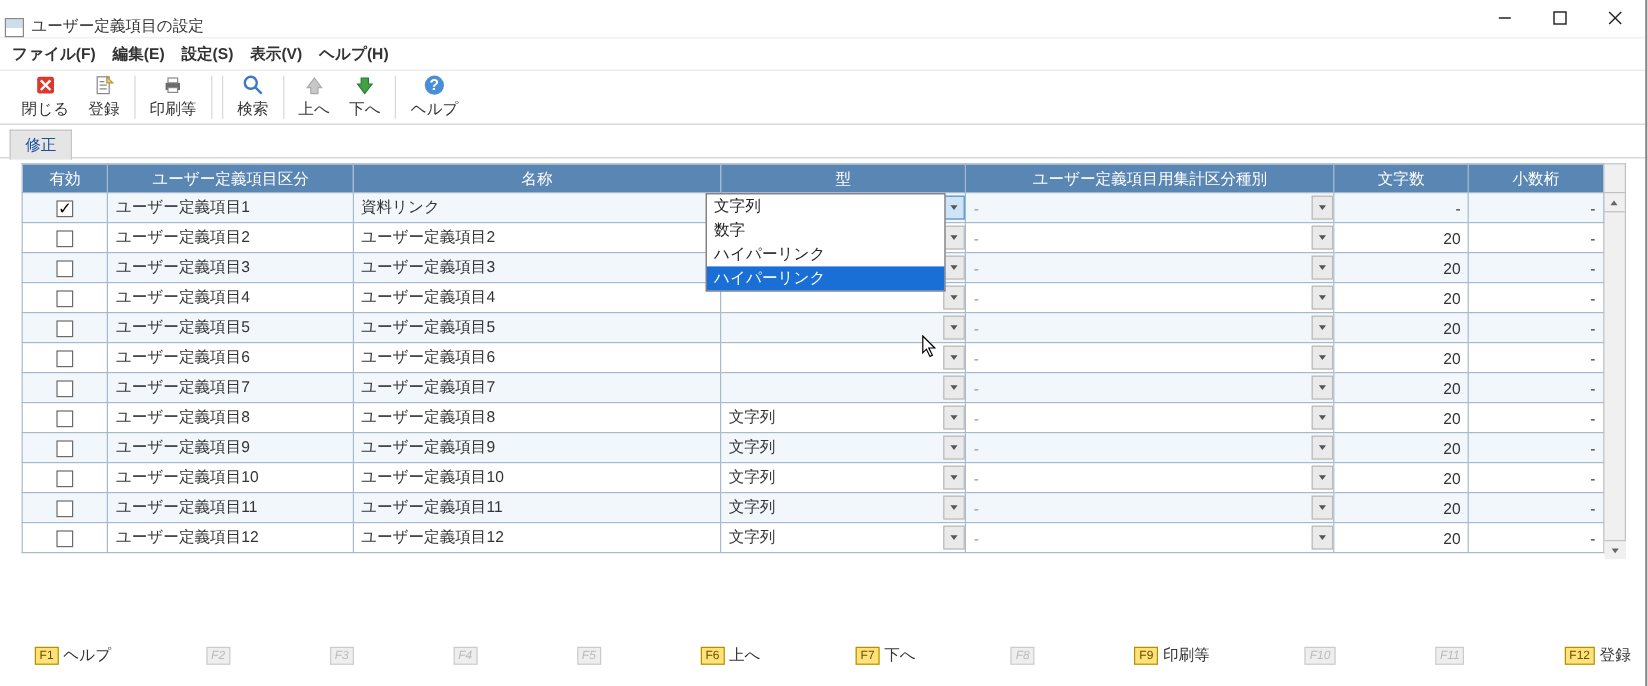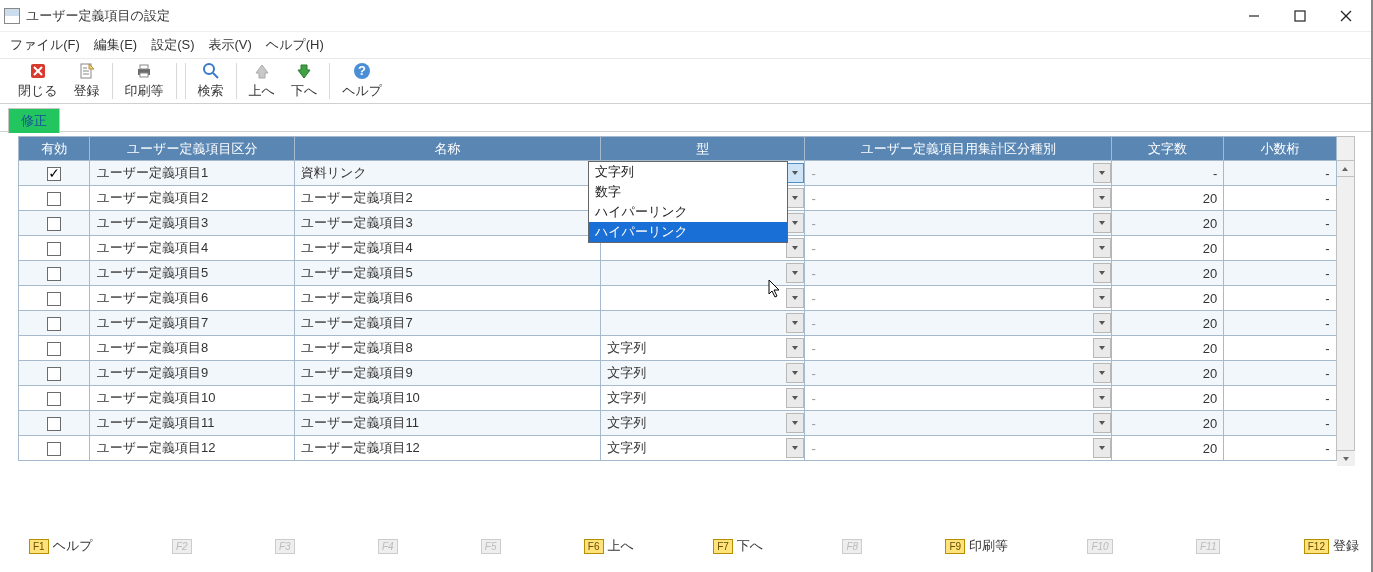--- a/index.html
+++ b/index.html
@@ -1,38 +1,38 @@
 <!DOCTYPE html>
 <html><head>
 <meta charset="utf-8">
 <style>
 * { box-sizing: border-box; margin: 0; padding: 0; font-family: "Meiryo UI", "MS Gothic", sans-serif; font-size: 13px; }
 body { background: #fff; width: 1373px; height: 572px; overflow: hidden; position: relative; }
 
 
-.titlebar { height: 32px; display: flex; align-items: center; padding: 0 4px; border-bottom: 1px solid #eee; }
+.titlebar { height: 32px; display: flex; align-items: flex-end; padding: 0 4px; border-bottom: 1px solid #eee; }
 .titlebar .win-icon { width: 16px; height: 16px; margin-right: 6px; display: inline-block; border: 1px solid #888; background: linear-gradient(#cde 0 50%, #fff 50%); }
 .titlebar .title { flex: 1; color: #333; }
 .titlebar .win-btns { display: flex; }
 .titlebar .win-btn { width: 46px; height: 32px; display: flex; align-items: center; justify-content: center; color: #222; }
 .titlebar .win-btn svg { width: 12px; height: 12px; }
 
 
-.menubar { display: flex; align-items: center; height: 26px; padding: 2px 10px; color: #333; }
+.menubar { display: flex; align-items: center; height: 26px; padding: 2px 10px; color: #333; font-weight: bold; }
 .menubar .menu-item { margin-right: 14px; }
 
 
 .toolbar { display: flex; align-items: center; height: 46px; padding: 2px 10px; border-top: 1px solid #e9e9e9; border-bottom: 1px solid #d0d0d0; }
 .tool-btn { display: flex; flex-direction: column; align-items: center; justify-content: center; height: 44px; padding: 0 8px; color: #333; position: relative; }
 .tool-btn .ticon { width: 18px; height: 18px; margin-bottom: 2px; }
 .tool-sep { width: 1px; height: 36px; background: #d8d8d8; margin: 0 4px; }
 
 
 .tabbar { height: 28px; display: flex; align-items: center; padding: 4px 8px 0 8px; border-bottom: 1px solid #d0d0d0; }
-.tab { border: 1px solid #c6c6c6; border-bottom: none; padding: 3px 12px; background: #22c55e; color: #1a4f9c; position: relative; top: 1px; }
+.tab { border: 1px solid #c6c6c6; border-bottom: none; padding: 3px 12px; background: #e5e5e5; color: #1a4f9c; position: relative; top: 1px; }
 
 
 .grid-wrap { margin: 4px 18px 0 18px; height: 330px; position: relative; }
 .grid { border-collapse: collapse; width: 100%; table-layout: fixed; }
 .grid th { background: #5a86b4; color: #fff; font-weight: normal; border: 1px solid #a7b9cc; height: 24px; }
 .grid td { border: 1px solid #a7b9cc; height: 25px; padding: 0 6px; background: #fff; color: #333; }
 .grid tr.alt td { background: #f2f7fb; }
 .grid td.center { text-align: center; }
 .grid td.right { text-align: right; }
 .grid td.name-cell { background: #fff; }

